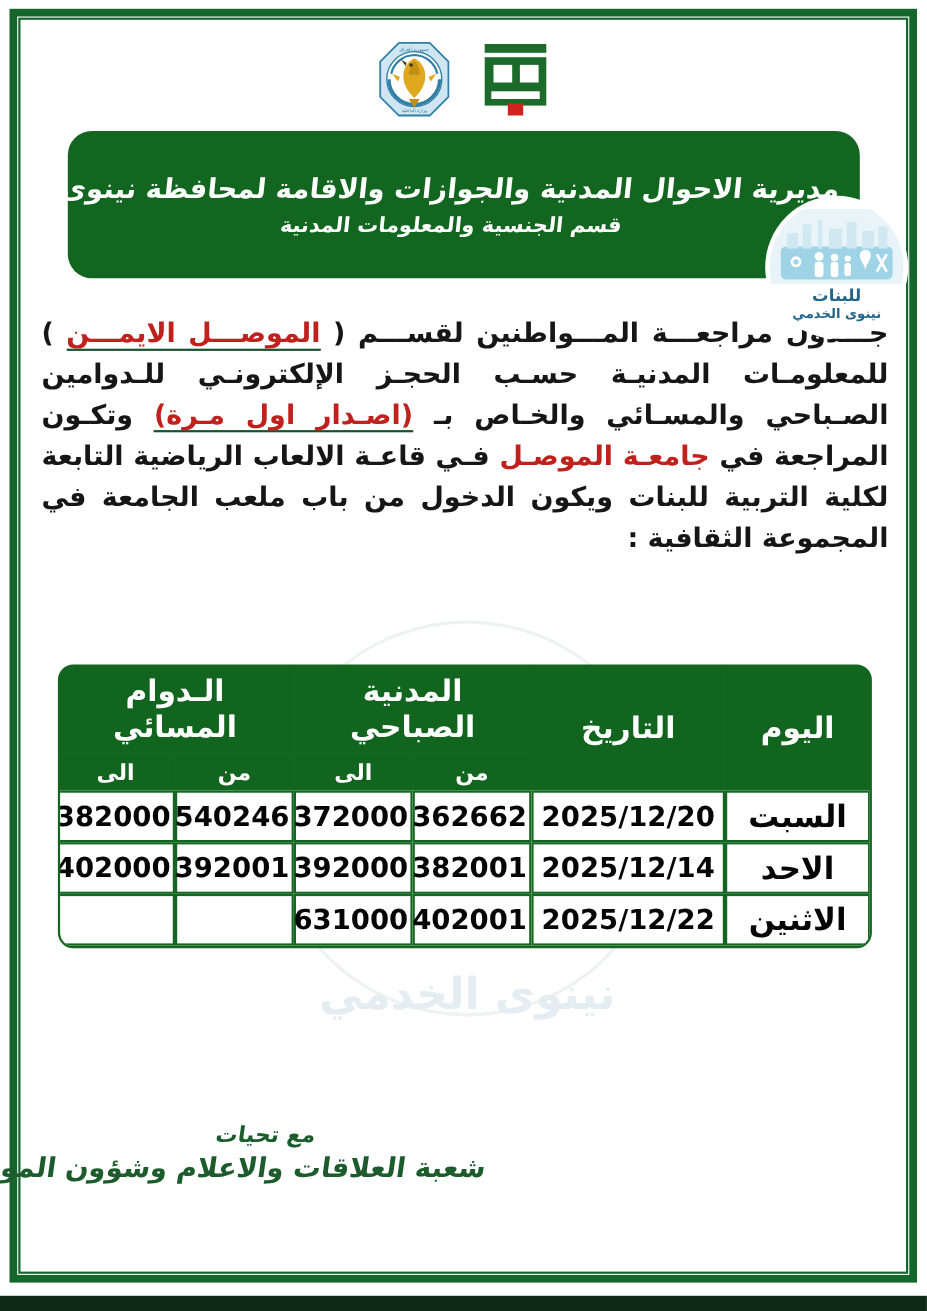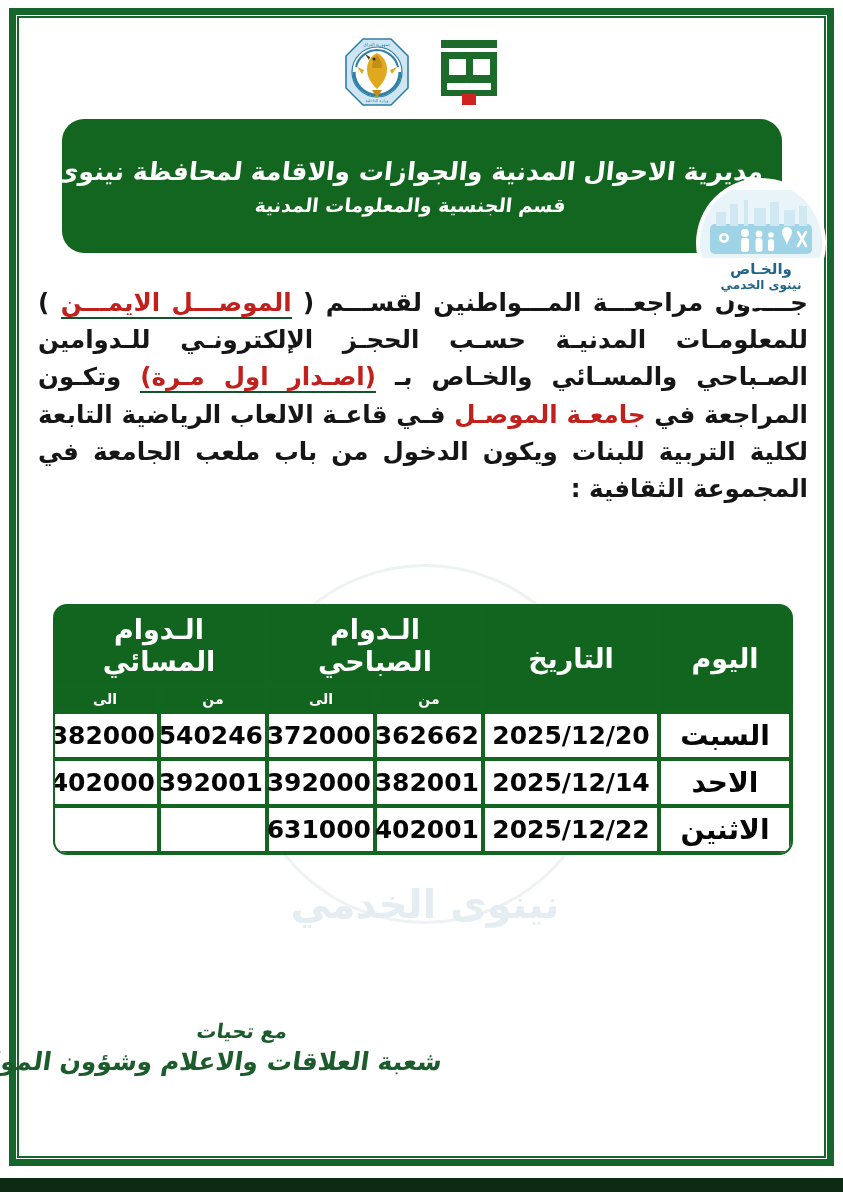--- a/index.html
+++ b/index.html
@@ -244,21 +244,21 @@
   }
   table.sched th {
     background: #12651e;
     color: #ffffff;
     font-size: 27px;
     font-weight: bold;
     line-height: 1.18;
     padding: 6px 2px;
   }
   table.sched th.sub {
-    font-size: 14px;
+    font-size: 20px;
     padding: 3px 2px;
   }
   table.sched td {
     background: #ffffff;
     color: #060606;
     font-size: 25px;
     font-weight: bold;
     padding: 5px 2px;
     height: 41px;
   }
@@ -368,34 +368,34 @@
           <circle cx="35" cy="35" r="4" fill="#ffffff"></circle>
           <rect x="31" y="40" width="8" height="14" rx="3" fill="#ffffff"></rect>
           <circle cx="49" cy="36" r="3.4" fill="#ffffff"></circle>
           <rect x="45.5" y="40" width="7" height="14" rx="3" fill="#ffffff"></rect>
           <circle cx="61" cy="37" r="2.8" fill="#ffffff"></circle>
           <rect x="58" y="41" width="6" height="12" rx="2.6" fill="#ffffff"></rect>
           <path d="M72,34 a5,5 0 1,1 10,0 c0,5 -5,9 -5,14 c0,-5 -5,-9 -5,-14 Z" fill="#ffffff"></path>
           <path d="M88,34 L96,48 M96,34 L88,48" stroke="#ffffff" stroke-width="2.6" stroke-linecap="round"></path>
         </svg>
       </div>
-      <div class="badge-text1">والخـاص</div>
+      <div class="badge-text1">للبنات</div>
       <div class="badge-text2">نينوى الخدمي</div>
     </div>
 
     <p class="para"><span>جـــدول مراجعـــة المـــواطنين لقســـم ( </span><span class="hl-u">الموصـــل الايمـــن</span><span> ) للمعلومـات المدنيـة حسـب الحجـز الإلكترونـي للـدوامين الصـباحي والمسـائي  والخـاص بـ </span><span class="hl-u">(اصـدار اول مـرة)</span><span> وتكـون المراجعة في </span><span class="hl">جامعـة الموصـل</span><span> فـي قاعـة الالعاب الرياضية التابعة لكلية التربية للبنات ويكون الدخول من باب ملعب الجامعة في المجموعة الثقافية :</span></p>
 
     <div class="table-wrap">
       <div class="table-shell">
         <table class="sched">
           <thead>
             <tr>
               <th rowspan="2" style="width:132px">اليوم</th>
               <th rowspan="2" style="width:176px">التاريخ</th>
-              <th colspan="2" style="width:216px">الـدوام الصباحي</th>
+              <th colspan="2" style="width:216px">المدنية الصباحي</th>
               <th colspan="2" style="width:216px">الـدوام المسائي</th>
             </tr>
             <tr>
               <th class="sub" style="width:108px">من</th>
               <th class="sub" style="width:108px">الى</th>
               <th class="sub" style="width:108px">من</th>
               <th class="sub" style="width:108px">الى</th>
             </tr>
           </thead>
           <tbody id="sched-body">

